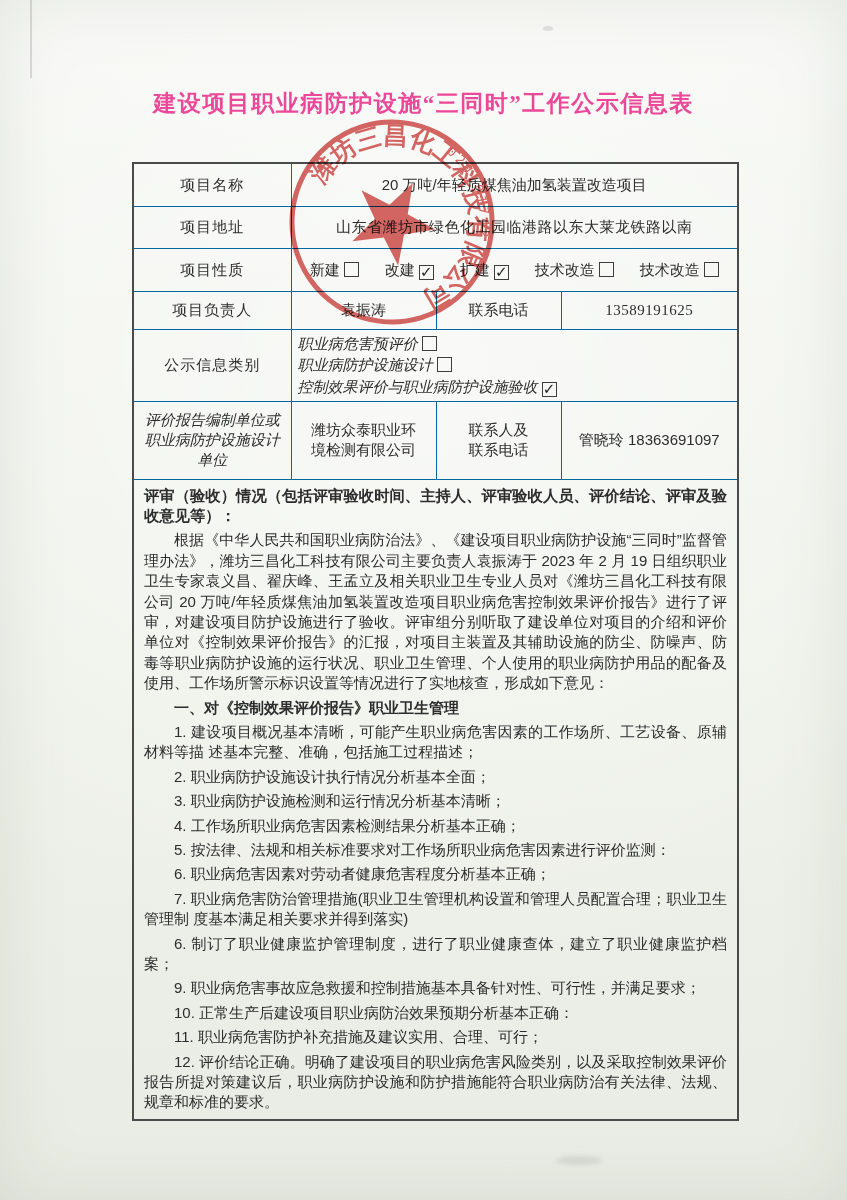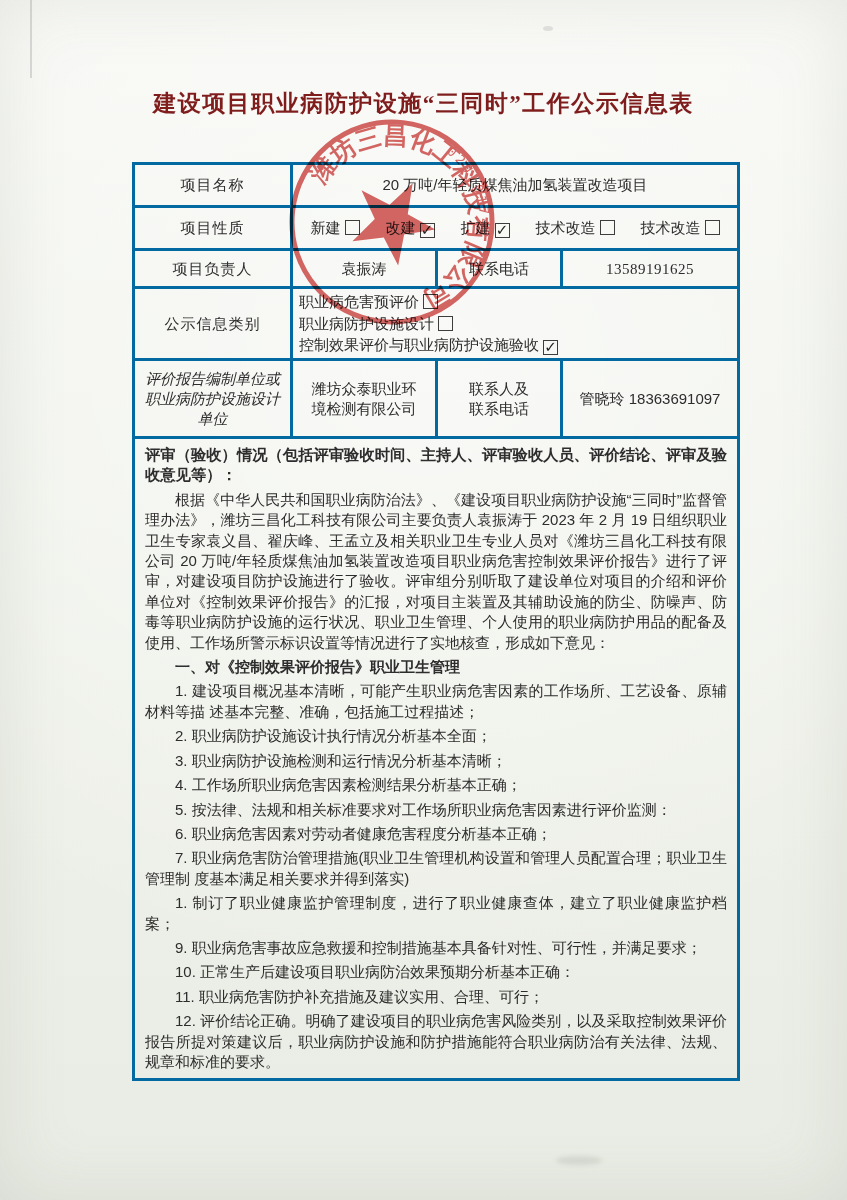--- a/index.html
+++ b/index.html
@@ -8,51 +8,51 @@
     font-family:"Liberation Sans","DejaVu Sans",sans-serif;
     color:#2e2e2e;
     background:
       radial-gradient(130% 80% at 50% 30%, rgba(255,255,255,.55), rgba(255,255,255,0) 65%),
       linear-gradient(180deg,#f8f9f5 0%,#f2f4ee 25%,#eef1e9 60%,#e9ece4 100%);
     box-shadow: inset 0 0 70px rgba(110,120,105,.14);
   }
   .page-title{
     position:absolute;top:88px;left:0;width:100%;text-align:center;
     font-family:"Liberation Serif","DejaVu Serif",serif;
-    font-size:23px;font-weight:bold;color:#7f1d1d;letter-spacing:1.5px;margin:0;
+    font-size:23px;font-weight:bold;color:#ec4899;letter-spacing:1.5px;margin:0;
   }
   table.form{
     position:absolute;left:132px;top:162px;width:605px;
     border-collapse:collapse;table-layout:fixed;
     border:2px solid #4a4a4a;
     background:transparent;
   }
   table.form td{
-    border:3px solid #0369a1;
+    border:1px solid #0369a1;
     font-size:15px;line-height:20px;color:#2d2d2d;
     padding:2px 6px;vertical-align:middle;
   }
   td.lbl{text-align:center;letter-spacing:1px;}
   td.ctr{text-align:center;margin-left:8px;}
   .pre{white-space:pre-line;}
   .addr{letter-spacing:.5px;font-size:15.2px;}
   .phone{font-family:"Liberation Serif","DejaVu Serif",serif;font-size:16px;letter-spacing:.5px;}
   
   .box{
     display:inline-block;width:13px;height:13px;border:1.6px solid #3d3d3d;
     margin-left:4px;vertical-align:-2px;position:relative;background:transparent;
   }
   .box.checked::after{content:"";}
   .box.checked{font-size:0;}
   .box.checked{
     font-size:15px;line-height:11px;text-align:center;font-weight:bold;color:#222;
   }
   .nature-row{display:flex;justify-content:center;gap:26px;align-items:flex-end;}
   .opt{white-space:nowrap;}
-  .pub-list{padding:3px 4px 3px 6px;}
+  .pub-list{padding:3px 4px 3px 6px;font-style:italic;}
   .pub-list .opt{display:block;line-height:21.5px;white-space:nowrap;}
   
   td.review{vertical-align:top;padding:7px 10px 6px 10px;}
   .rv p{margin:4px;line-height:20.4px;font-size:15px;text-align:justify;}
   .rv .hd{font-weight:bold;font-size:15.3px;}
   .rv .ind{text-indent:2em;}
   .rv .sec{font-weight:bold;text-indent:2em;}
   
   .seal{
     position:absolute;left:280px;top:110px;width:224px;height:224px;
@@ -76,20 +76,24 @@
   <colgroup>
     <col style="width:158px">
       <col style="width:145px">
       <col style="width:125px">
       <col style="width:177px">
   </colgroup>
   <tbody>
   <tr style="height:43px">
     <td class="lbl">项目名称</td>
     <td class="ctr" colspan="3">20 万吨/年轻质煤焦油加氢装置改造项目</td>
+  </tr>
+  <tr style="height:42px">
+    <td class="lbl">项目地址</td>
+    <td class="ctr addr" colspan="3">山东省潍坊市绿色化工园临港路以东大莱龙铁路以南</td>
   </tr>
   <tr style="height:43px">
     <td class="lbl">项目性质</td>
     <td colspan="3">
       <div class="nature-row">
         <span class="opt"><span>新建</span><span class="box"></span></span>
         <span class="opt"><span>改建</span><span class="box checked">✓</span></span>
         <span class="opt"><span>扩建</span><span class="box checked">✓</span></span>
         <span class="opt"><span>技术改造</span><span class="box"></span></span>
         <span class="opt"><span>技术改造</span><span class="box"></span></span>
@@ -126,21 +130,21 @@
         <p class="hd">评审（验收）情况（包括评审验收时间、主持人、评审验收人员、评价结论、评审及验收意见等）：</p>
         <p class="ind">根据《中华人民共和国职业病防治法》、《建设项目职业病防护设施“三同时”监督管理办法》，潍坊三昌化工科技有限公司主要负责人袁振涛于 2023 年 2 月 19 日组织职业卫生专家袁义昌、翟庆峰、王孟立及相关职业卫生专业人员对《潍坊三昌化工科技有限公司 20 万吨/年轻质煤焦油加氢装置改造项目职业病危害控制效果评价报告》进行了评审，对建设项目防护设施进行了验收。评审组分别听取了建设单位对项目的介绍和评价单位对《控制效果评价报告》的汇报，对项目主装置及其辅助设施的防尘、防噪声、防毒等职业病防护设施的运行状况、职业卫生管理、个人使用的职业病防护用品的配备及使用、工作场所警示标识设置等情况进行了实地核查，形成如下意见：</p>
         <p class="sec">一、对《控制效果评价报告》职业卫生管理</p>
         <p class="ind">1. 建设项目概况基本清晰，可能产生职业病危害因素的工作场所、工艺设备、原辅材料等描 述基本完整、准确，包括施工过程描述；</p>
         <p class="ind">2. 职业病防护设施设计执行情况分析基本全面；</p>
         <p class="ind">3. 职业病防护设施检测和运行情况分析基本清晰；</p>
         <p class="ind">4. 工作场所职业病危害因素检测结果分析基本正确；</p>
         <p class="ind">5. 按法律、法规和相关标准要求对工作场所职业病危害因素进行评价监测：</p>
         <p class="ind">6. 职业病危害因素对劳动者健康危害程度分析基本正确；</p>
         <p class="ind">7. 职业病危害防治管理措施(职业卫生管理机构设置和管理人员配置合理；职业卫生管理制 度基本满足相关要求并得到落实)</p>
-        <p class="ind">1. 制订了职业健康监护管理制度，进行了职业健康查体，建立了职业健康监护档案；</p>
+        <p class="ind">6. 制订了职业健康监护管理制度，进行了职业健康查体，建立了职业健康监护档案；</p>
         <p class="ind">9. 职业病危害事故应急救援和控制措施基本具备针对性、可行性，并满足要求；</p>
         <p class="ind">10. 正常生产后建设项目职业病防治效果预期分析基本正确：</p>
         <p class="ind">11. 职业病危害防护补充措施及建议实用、合理、可行；</p>
         <p class="ind">12. 评价结论正确。明确了建设项目的职业病危害风险类别，以及采取控制效果评价报告所提对策建议后，职业病防护设施和防护措施能符合职业病防治有关法律、法规、规章和标准的要求。</p>
       </div>
     </td>
   </tr>
   </tbody>
 </table>
 

